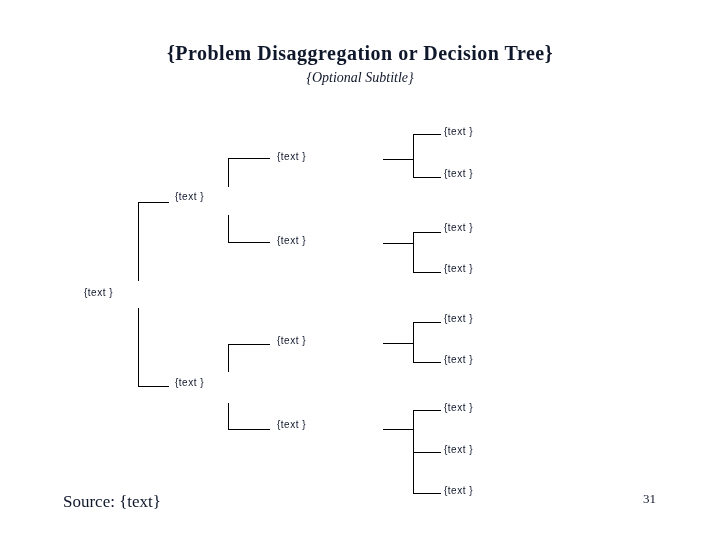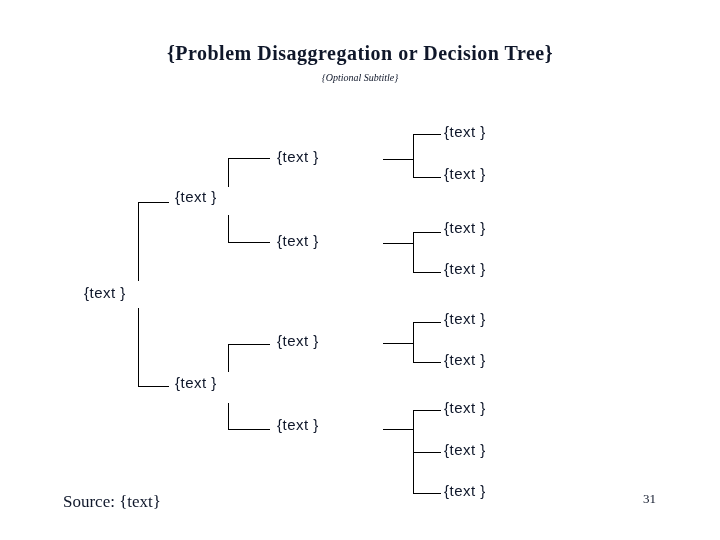--- a/index.html
+++ b/index.html
@@ -30,27 +30,27 @@
     white-space: pre;
   }
   .slide-subtitle {
     position: absolute;
     top: 71px;
     left: 0;
     width: 720px;
     text-align: center;
     font-family: "Liberation Serif", serif;
     font-style: italic;
-    font-size: 10px;
+    font-size: 14px;
     line-height: 14px;
     white-space: pre;
   }
   .node-label {
     position: absolute;
-    font-size: 15px;
+    font-size: 10px;
     line-height: 12px;
     letter-spacing: 0.5px;
     white-space: pre;
   }
   .line {
     position: absolute;
     background: #000000;
   }
   .line.h { height: 1px; }
   .line.v { width: 1px; }

